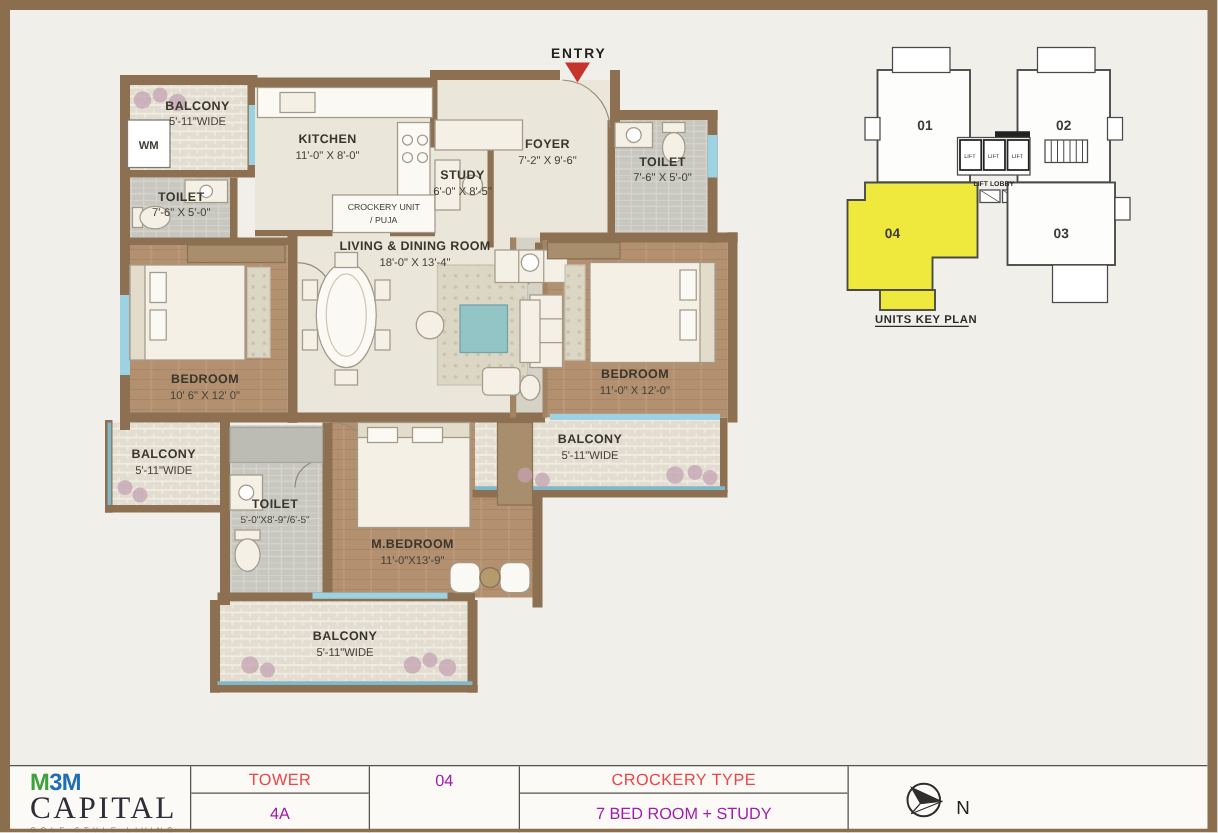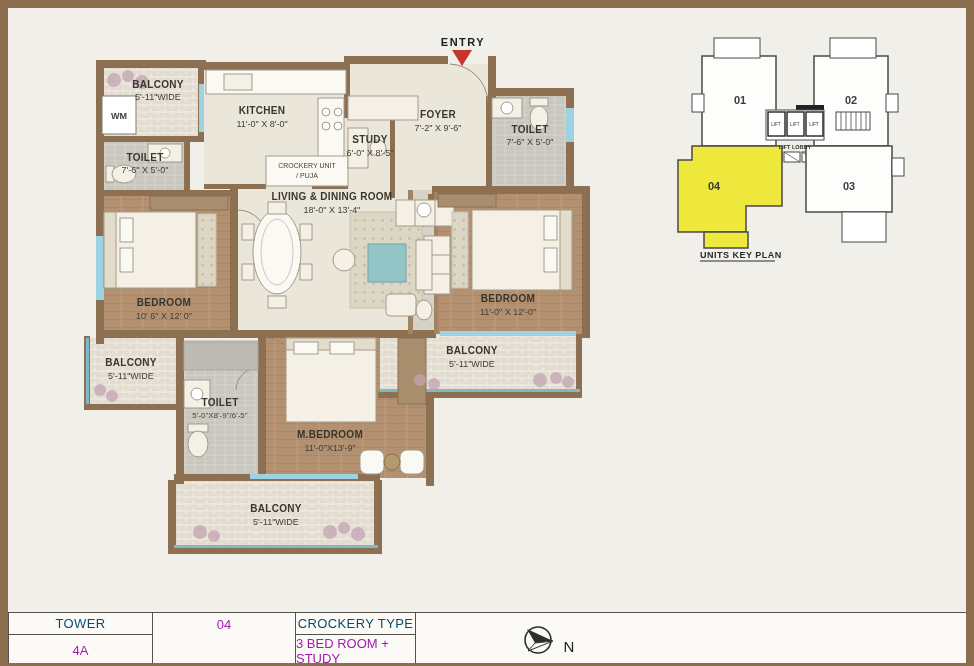--- a/index.html
+++ b/index.html
@@ -30,21 +30,21 @@
   .kp-blk{fill:#fdfdfb;stroke:#4a4a4a;stroke-width:1.5}
   .kp-thin{fill:#fff;stroke:#4a4a4a;stroke-width:1}
   .plant{fill:#c4a3b2;opacity:.75}
 
   
   .info-table{position:absolute;left:8px;right:8px;top:612px;bottom:0;z-index:30;
       background:#fbfaf6;border-top:1.5px solid #54514a;display:grid;
       grid-template-columns:144px 143px 120px 263px 140px 1fr;}
   .it-col{display:grid;grid-template-rows:22px 1fr;border-left:1.5px solid #54514a;}
   .it-head{display:flex;align-items:center;justify-content:center;
-      border-bottom:1.5px solid #54514a;font-size:13px;color:#0c4a6e;letter-spacing:.4px;}
+      border-bottom:1.5px solid #54514a;font-size:13px;color:#ef4444;letter-spacing:.4px;}
   .it-val{display:flex;align-items:center;justify-content:center;font-size:13px;color:#a21caf;}
   .it-logo{overflow:hidden;padding:5px 0 0 16px;}
   .brand{font-size:19px;font-weight:800;letter-spacing:-.5px;line-height:17px;}
   .brand .g{color:#3fa13c}.brand .b{color:#1f6fb5}
   .cap{font-family:"Liberation Serif",serif;font-size:25px;color:#2e2e37;letter-spacing:2px;line-height:24px;}
   .tagline{font-size:6.5px;letter-spacing:3.2px;color:#80807a;margin-top:2px;}
   .it-compass{border-left:1.5px solid #54514a;display:flex;align-items:center;justify-content:center;gap:2px;}
   .n-label{font-size:15px;color:#222;margin-top:14px;}
 </style>
 </head>
@@ -318,30 +318,35 @@
     <text class="kps" x="776" y="126">LIFT</text>
     <text class="kps" x="795" y="126">LIFT</text>
     <text class="kps" x="814" y="126">LIFT</text>
     <text class="kpl" x="795" y="149">LIFT LOBBY</text>
     <text class="kpt" x="700" y="258">UNITS KEY PLAN</text>
     <line x1="700" y1="261" x2="775" y2="261" stroke="#2b2b2b" stroke-width="1"></line>
   </g>
 </svg>
 
 <div class="info-table">
+  <div class="it-logo">
+    <div class="brand"><span class="g">M</span><span class="b">3</span><span class="b">M</span></div>
+    <div class="cap">CAPITAL</div>
+    <div class="tagline">GOLF STYLE LIVING</div>
+  </div>
   <div class="it-col">
     <div class="it-head">TOWER</div>
     <div class="it-val">4A</div>
   </div>
   <div class="it-col">
     <div class="it-val">04</div>
   </div>
   <div class="it-col">
     <div class="it-head">CROCKERY TYPE</div>
-    <div class="it-val">3 BED ROOM + STUDY</div>
+    <div class="it-val">7 BED ROOM + STUDY</div>
   </div>
   <div class="it-compass">
     <svg width="42" height="42" viewBox="0 0 42 42">
       <circle cx="18" cy="21" r="13" fill="none" stroke="#2e2e2e" stroke-width="1.6"></circle>
       <polygon points="7,10 33,22 15,24" fill="#2e2e2e"></polygon>
       <polygon points="33,22 8,32 15,24" fill="#fdfdfb" stroke="#2e2e2e" stroke-width="1"></polygon>
     </svg>
     <span class="n-label">N</span>
   </div>
 </div>

